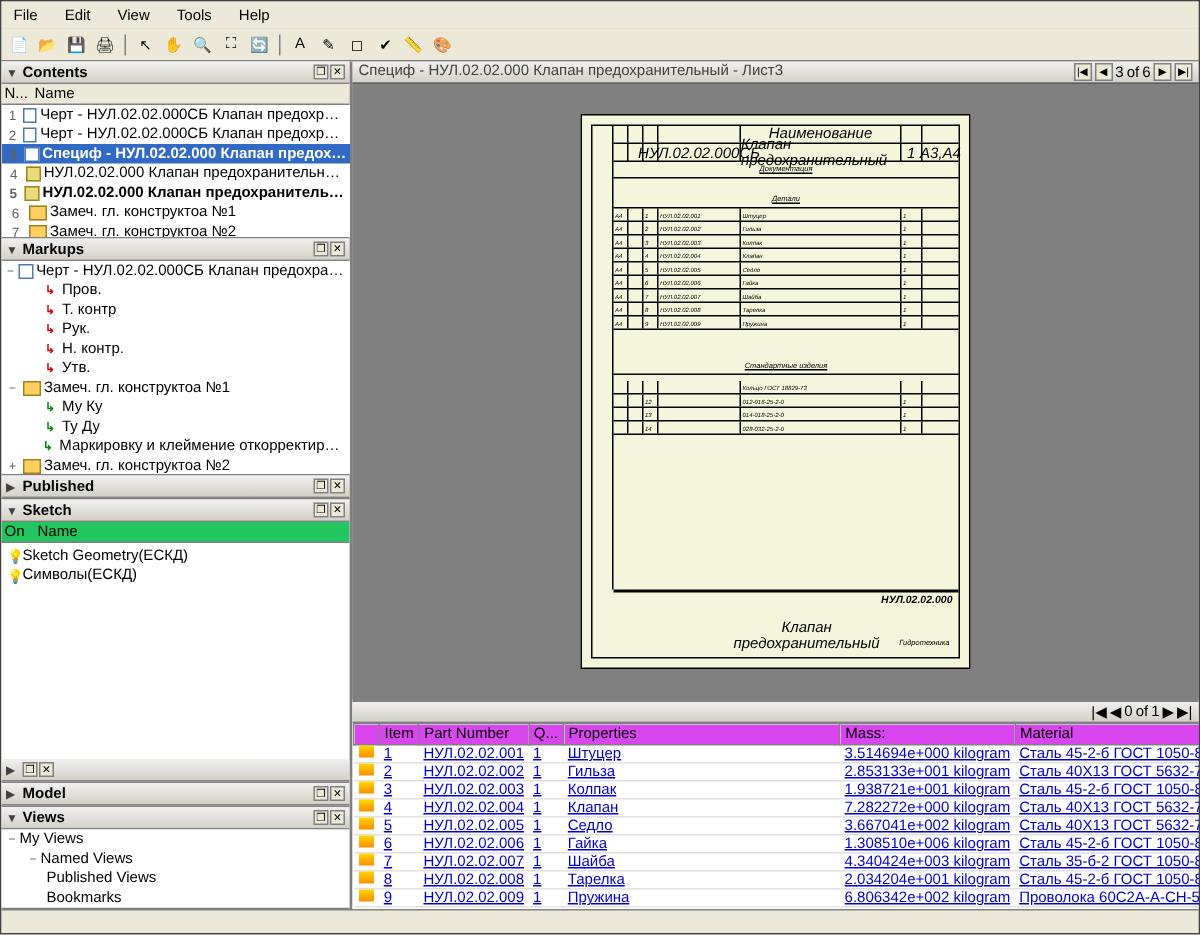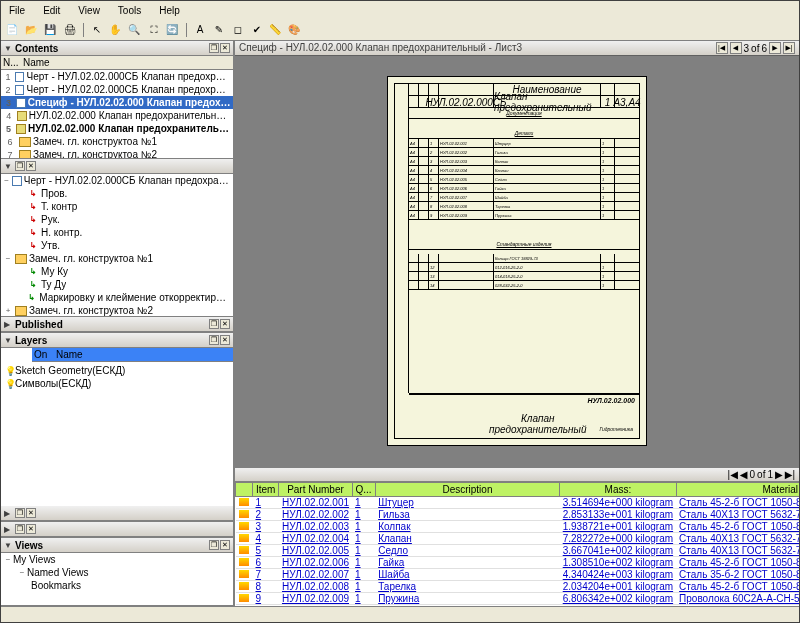--- a/index.html
+++ b/index.html
@@ -61,26 +61,26 @@
 .paper .leftstrip { position: absolute; top: 0; bottom: 45px; left: 0; width: 14px; border-right: 1px solid #000; }
 .paper .title-block { position: absolute; bottom: 0; left: 14px; right: 0; height: 45px; border-top: 2px solid #000; font-style: italic; }
 .paper .tb-code { position: absolute; top: 2px; right: 4px; font-size: 7px; font-weight: bold; }
 .paper .tb-name { position: absolute; top: 18px; left: 80px; font-size: 5px; text-align: center; }
 .paper .tb-right { position: absolute; bottom: 6px; right: 6px; font-size: 5px; }
 .bom-area { height: 140px; background: #fff; border-top: 2px solid #808080; display: flex; flex-direction: column; }
 .bom-header { background: linear-gradient(to bottom, #f0f0f0, #d4d0c8); padding: 1px 4px; display: flex; align-items: center; justify-content: flex-end; height: 14px; border-bottom: 1px solid #808080; }
 .bom-header .nav { display: flex; gap: 2px; align-items: center; font-size: 9px; }
 .bom-table { flex: 1; overflow: auto; }
 .bom-table table { width: 100%; border-collapse: collapse; font-size: 9px; }
-.bom-table th { background: #bef264; border: 1px solid #808080; padding: 1px 3px; text-align: center; font-weight: normal; position: sticky; top: 0; }
+.bom-table th { background: #d946ef; border: 1px solid #808080; padding: 1px 3px; text-align: left; font-weight: normal; position: sticky; top: 0; }
 .bom-table td { border-bottom: 1px solid #e0e0e0; padding: 0 3px; height: 11px; white-space: nowrap; }
 .bom-table td.link { color: #0000cc; text-decoration: underline; cursor: pointer; }
 .bom-table .row-icon { width: 10px; height: 8px; background: linear-gradient(#ffd700,#ff8c00); display: inline-block; margin-right: 1px; }
 .layers-body { padding: 2px; }
-.layers-header { background: #3b82f6; border-bottom: 1px solid #808080; display: flex; padding: 1px 2px; font-size: 9px; margin-left: 31px; }
+.layers-header { background: #22c55e; border-bottom: 1px solid #808080; display: flex; padding: 1px 2px; font-size: 9px; }
 .layers-row { display: flex; align-items: center; padding: 1px 2px; }
 .layers-row .bulb { width: 10px; color: #daa520; font-size: 9px; }
 .statusbar { height: 16px; background: #ece9d8; border-top: 1px solid #808080; }
 </style>
 </head>
 <body>
 
 <div class="window">
 
   <div class="menubar">
@@ -162,20 +162,21 @@
               <span class="num">7</span>
               <span class="icon note"></span>
               <span class="label">Замеч. гл. конструктоа №2</span>
             </div>
           </div>
       </div>
 
       <div class="panel">
         <div class="panel-header">
           <span class="expand">▼</span>
+          <span class="title">Markups</span>
           <span class="controls">
             <span class="ctrl-btn">❐</span>
             <span class="ctrl-btn">✕</span>
           </span>
         </div>
         <div class="panel-body" id="markups-body" style="height:142px;">
             <div class="tree-row">
               <span class="tree-exp">−</span>
               <span style="width:0px;display:inline-block"></span>
               <span class="icon page"></span>
@@ -251,21 +252,21 @@
           <span class="controls">
             <span class="ctrl-btn">❐</span>
             <span class="ctrl-btn">✕</span>
           </span>
         </div>
       </div>
 
       <div class="panel" style="flex:1;">
         <div class="panel-header">
           <span class="expand">▼</span>
-          <span class="title">Layers</span>
+          <span class="title">Sketch</span>
           <span class="controls">
             <span class="ctrl-btn">❐</span>
             <span class="ctrl-btn">✕</span>
           </span>
         </div>
         <div class="layers-header">
           <span style="width:22px">On</span>
           <span>Name</span>
         </div>
         <div class="panel-body layers-body" id="layers-body" style="height:100%;">
@@ -285,20 +286,21 @@
           <span class="expand">▶</span>
           <span class="controls">
               <span class="ctrl-btn">❐</span>
               <span class="ctrl-btn">✕</span>
             </span>
         </div>
       </div>
       <div class="panel">
         <div class="panel-header">
           <span class="expand">▶</span>
+          <span class="title">Model</span>
           <span class="controls">
               <span class="ctrl-btn">❐</span>
               <span class="ctrl-btn">✕</span>
             </span>
         </div>
       </div>
       <div class="panel">
         <div class="panel-header">
           <span class="expand">▼</span>
           <span class="title">Views</span>
@@ -308,20 +310,24 @@
             </span>
         </div>
         <div class="panel-body" style="height:52px;">
           <div class="tree-row">
               <span class="tree-exp">−</span>
               <span class="label">My Views</span>
             </div>
           <div class="tree-row">
               <span class="tree-exp indent1">−</span>
               <span class="label">Named Views</span>
+            </div>
+          <div class="tree-row">
+              <span class="indent2"></span>
+              <span class="label">Published Views</span>
             </div>
           <div class="tree-row">
               <span class="indent2"></span>
               <span class="label">Bookmarks</span>
             </div>
         </div>
       </div>
     </div>
 
     <div class="right-panel">
@@ -509,21 +515,21 @@
           </span>
         </div>
         <div class="bom-table">
           <table>
             <thead>
                 <tr>
               <th style="width:14px"></th>
               <th style="width:30px">Item</th>
               <th style="width:80px">Part Number</th>
               <th style="width:24px">Q...</th>
-              <th style="width:170px">Description</th>
+              <th style="width:170px">Properties</th>
               <th style="width:120px">Mass:</th>
               <th>Material</th>
             </tr>
               </thead>
             <tbody id="bom-body">
                 <tr>
                   <td><span class="row-icon"></span></td>
     <td class="link">1</td>
     <td class="link">НУЛ.02.02.001</td>
     <td class="link">1</td>
@@ -566,21 +572,21 @@
     <td class="link">Седло</td>
     <td class="link">3.667041e+002 kilogram</td>
     <td class="link">Сталь 40Х13 ГОСТ 5632-72</td>
                 </tr>
                 <tr>
                   <td><span class="row-icon"></span></td>
     <td class="link">6</td>
     <td class="link">НУЛ.02.02.006</td>
     <td class="link">1</td>
     <td class="link">Гайка</td>
-    <td class="link">1.308510e+002 kilogram</td>
+    <td class="link">1.308510e+006 kilogram</td>
     <td class="link">Сталь 45-2-б ГОСТ 1050-88</td>
                 </tr>
                 <tr>
                   <td><span class="row-icon"></span></td>
     <td class="link">7</td>
     <td class="link">НУЛ.02.02.007</td>
     <td class="link">1</td>
     <td class="link">Шайба</td>
     <td class="link">4.340424e+003 kilogram</td>
     <td class="link">Сталь 35-б-2 ГОСТ 1050-88</td>

